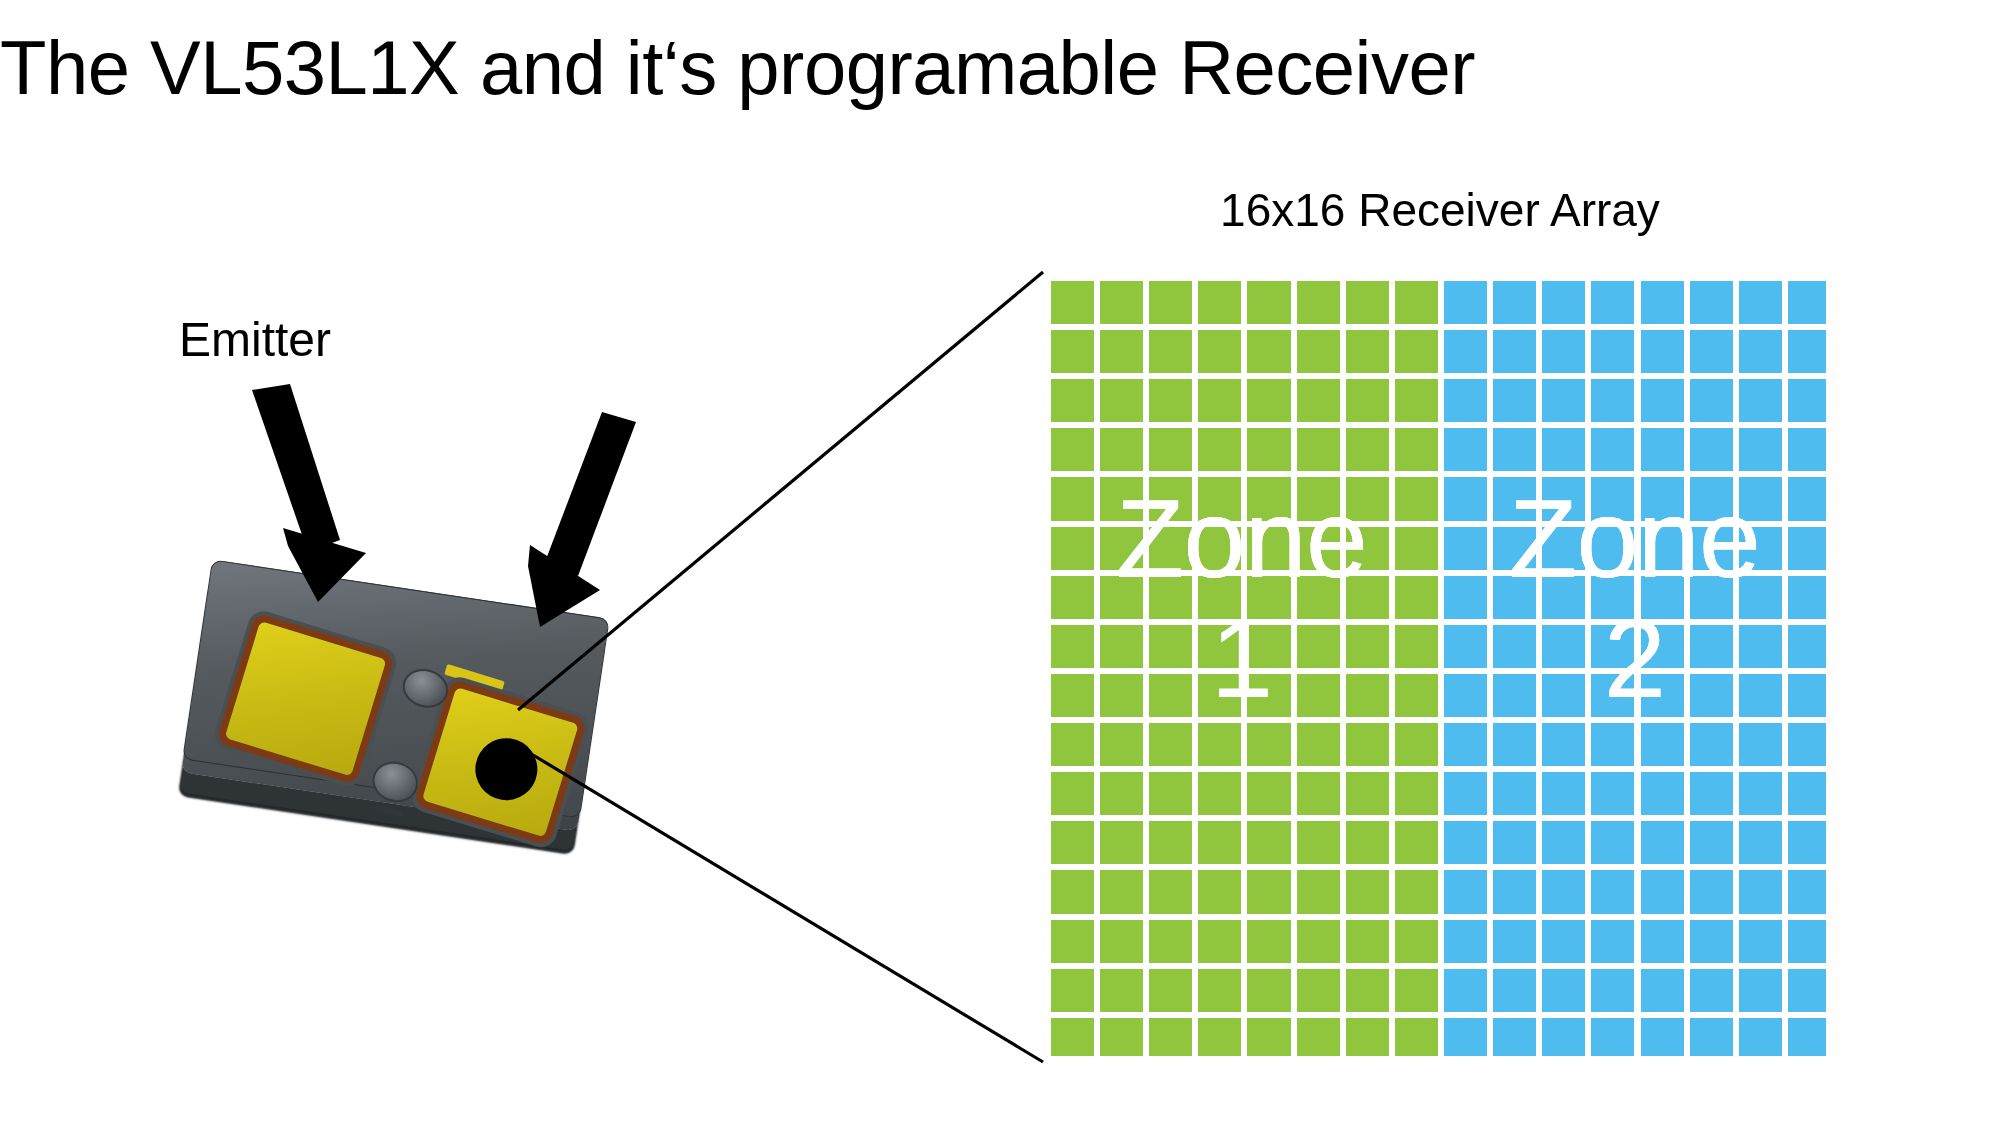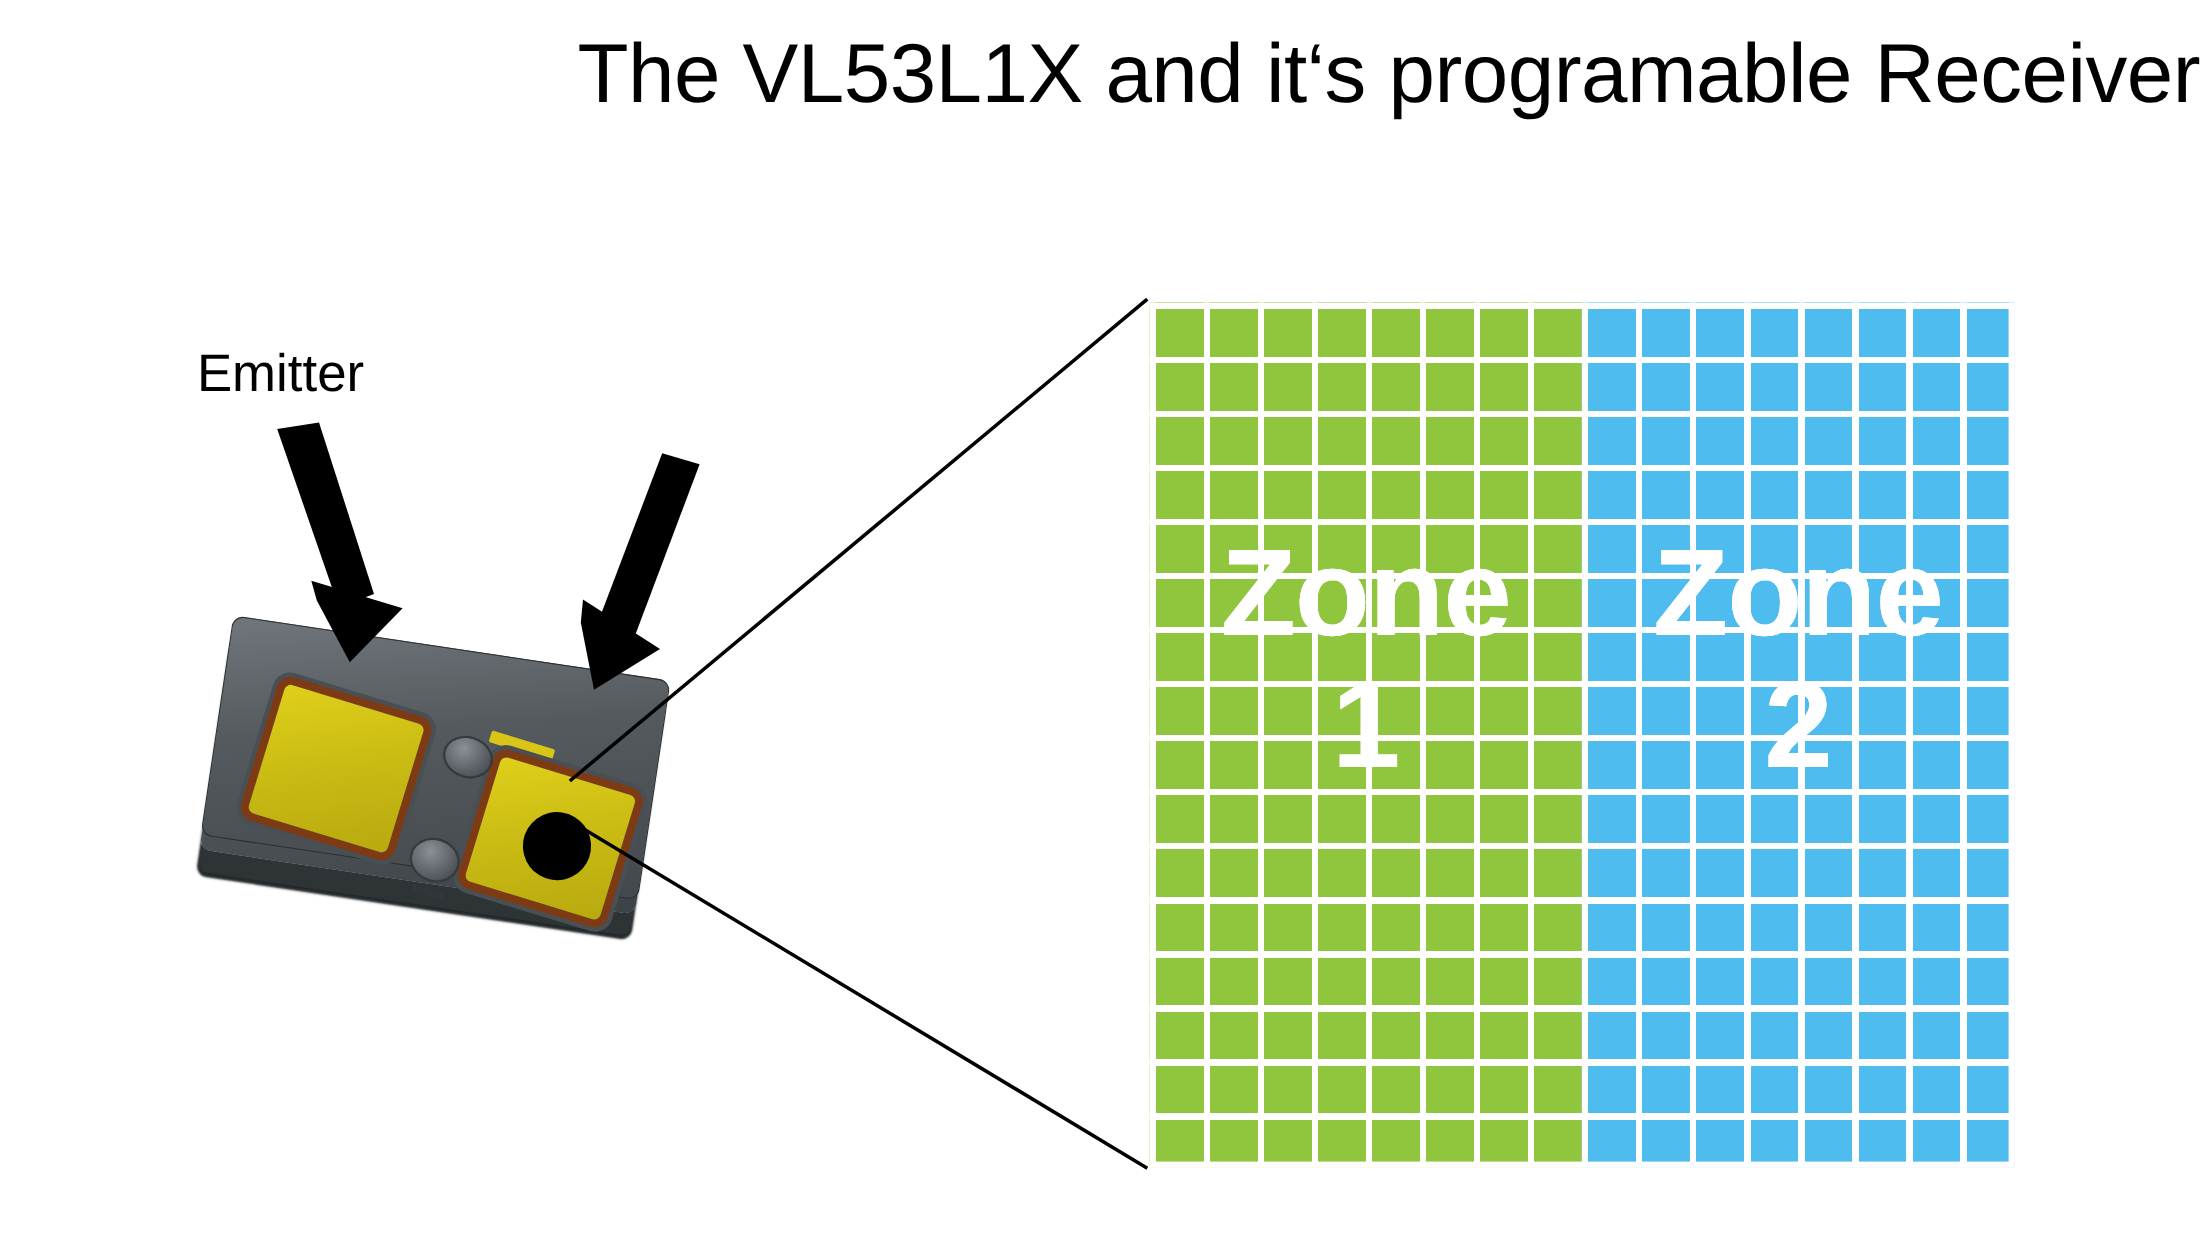--- a/index.html
+++ b/index.html
@@ -3,21 +3,21 @@
 <meta charset="utf-8">
 <style>
   html,body{margin:0;padding:0;background:#ffffff;}
   body{width:2000px;height:1125px;position:relative;overflow:hidden;
        font-family:"Liberation Sans",sans-serif;color:#000;}
 
   #stage{position:absolute;left:0;top:0;width:2000px;height:1125px;background:#fff;}
 
   
   .title{
-    position:absolute;left:0;top:28px;width:2000px;text-align:right;
+    position:absolute;left:0;top:28px;width:2000px;text-align:left;
     font-size:76px;font-weight:400;letter-spacing:-0.5px;color:#000;
     white-space:nowrap;line-height:1.05;
   }
   .subtitle{
     position:absolute;left:1045px;top:183px;width:790px;text-align:center;
     font-size:46px;font-weight:400;color:#000;white-space:nowrap;
   }
 
   
   .lbl{position:absolute;font-size:48px;font-weight:400;color:#000;white-space:nowrap;}
@@ -32,21 +32,21 @@
   
   #grid-lines{position:absolute;left:0;top:0;width:786px;height:786px;
     background-image:
       repeating-linear-gradient(to right,#ffffff 0 6px,rgba(0,0,0,0) 6px 49.125px),
       repeating-linear-gradient(to bottom,#ffffff 0 6px,rgba(0,0,0,0) 6px 49.125px);
     pointer-events:none;}
   #grid-lines::after{content:"";position:absolute;right:0;top:0;width:5px;height:786px;background:#fff;}
   #grid-lines::before{content:"";position:absolute;left:0;bottom:0;width:786px;height:5px;background:#fff;}
 
   .zone-label{position:absolute;width:393px;text-align:center;color:#ffffff;
-    font-weight:700;font-size:112px;line-height:1.05;letter-spacing:-1px;
+    font-weight:400;font-size:112px;line-height:1.05;letter-spacing:-1px;
     text-shadow:0 0 0 #fff;}
   #zone1-label{left:0;top:205px;}
   #zone2-label{left:393px;top:205px;}
   .zone-label .zname{display:block;}
   .zone-label .znum{display:block;margin-top:2px;}
 
   
   #sensor{position:absolute;left:185px;top:560px;width:460px;height:330px;}
   #sensor-body{
     position:absolute;left:10px;top:28px;width:400px;height:215px;
@@ -85,20 +85,21 @@
   
   #overlay{position:absolute;left:0;top:0;width:2000px;height:1125px;pointer-events:none;}
 </style>
 </head>
 <body style="background: rgb(255, 255, 255);">
 
 <div id="stage">
 
   <div class="title">The VL53L1X and it‘s programable Receiver</div>
 
+  <div class="subtitle">16x16 Receiver Array</div>
 
   <div class="lbl" id="label-emitter">Emitter</div>
 
   <div id="sensor">
     <div id="sensor-body"></div>
     <div id="sensor-topface">
       <div id="yellow-tab"></div>
       <div class="window" id="emitter-window"></div>
       <div class="window" id="receiver-window"></div>
       <div class="screw" id="screw-top"></div>

